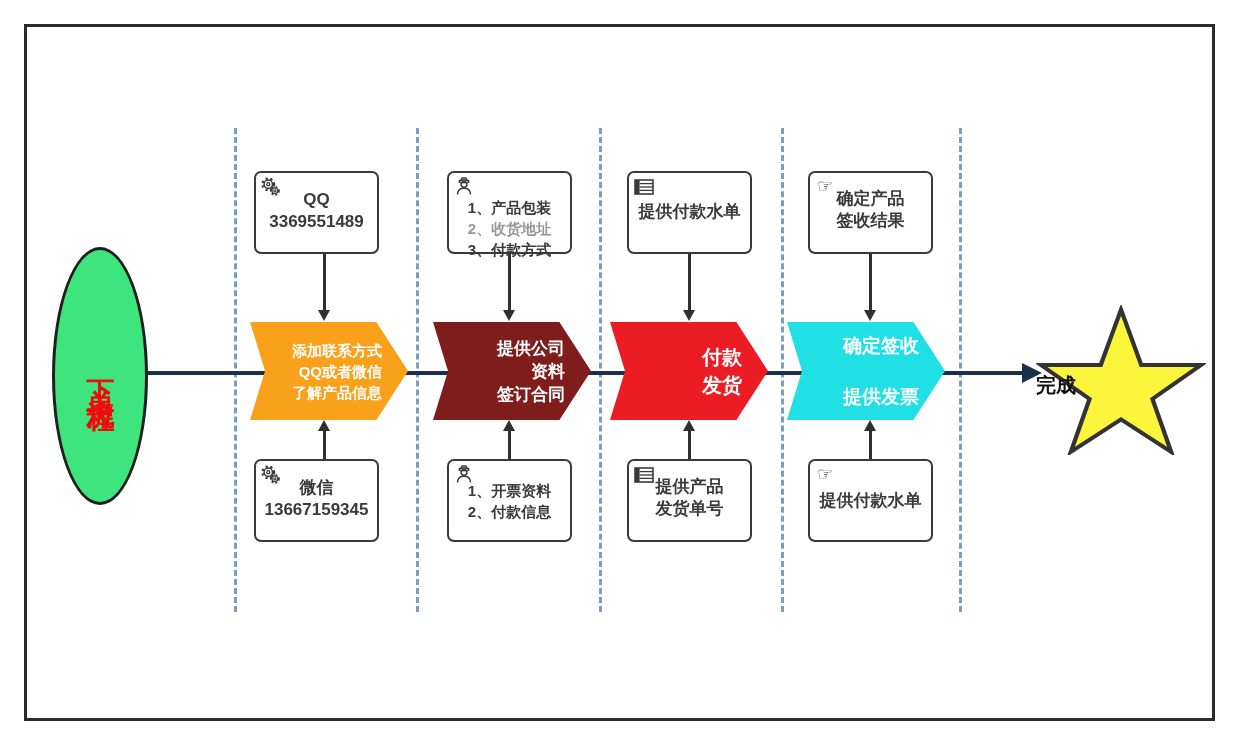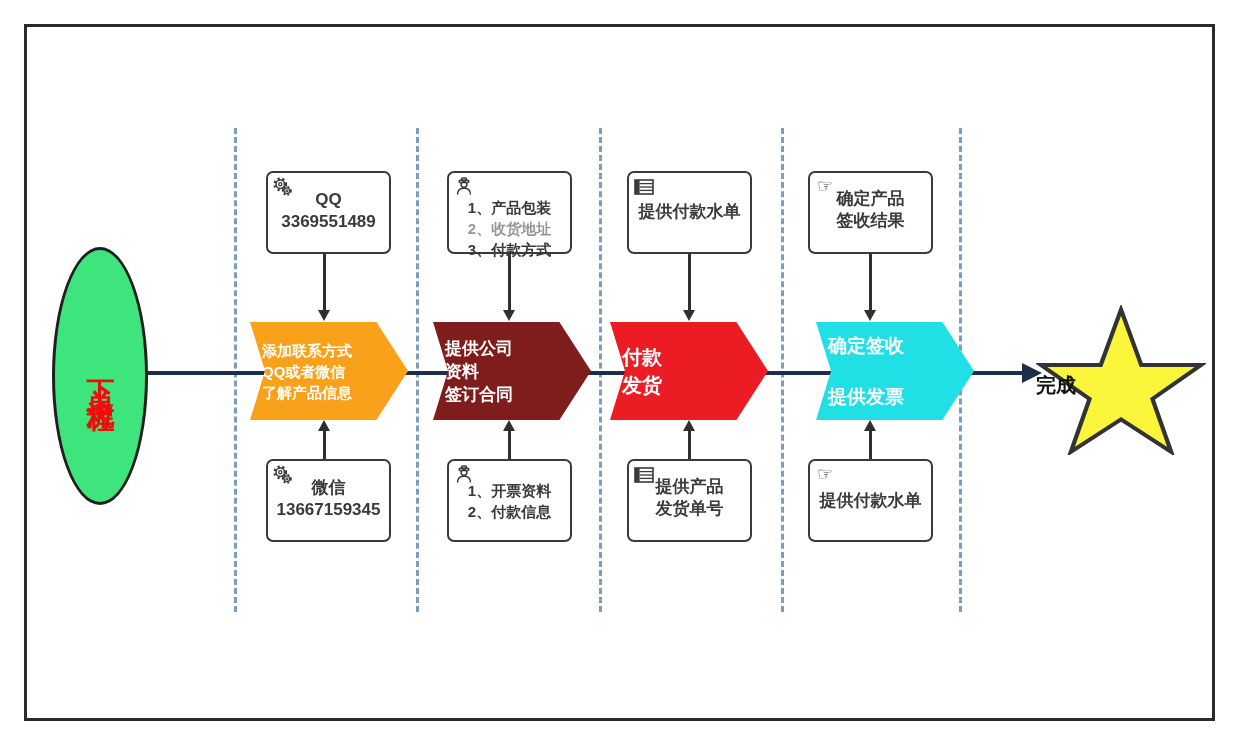--- a/index.html
+++ b/index.html
@@ -18,35 +18,35 @@
             border-bottom:10px solid transparent;border-left:20px solid #1c2f49;z-index:1;}
 
   
   .start{left:52px;top:247px;width:90px;height:252px;border:3px solid #1f1f1f;border-radius:50%;
          background:#3de57c;z-index:2;display:flex;align-items:center;justify-content:center;}
   .start .vtxt{writing-mode:vertical-rl;text-orientation:upright;color:#f10c0c;font-weight:bold;
          font-size:28px;letter-spacing:9px;line-height:1;}
 
   
   .chev{top:322px;width:158px;height:98px;z-index:2;display:flex;flex-direction:column;
-        align-items:flex-start;justify-content:center;color:#fff;font-weight:bold;text-align:center;
+        align-items:flex-end;justify-content:center;color:#fff;font-weight:bold;text-align:center;
         clip-path:polygon(0% 0%,80% 0%,100% 50%,80% 100%,0% 100%,9.5% 50%);
         padding:0 26px 0 12px;box-sizing:border-box;}
   .chev.c0{left:250px;background:#f9a11b;font-size:15px;line-height:21px;}
   .chev.c1{left:433px;background:#7f1d1d;font-size:17px;line-height:23px;}
   .chev.c2{left:610px;background:#eb1c24;font-size:20px;line-height:28px;}
-  .chev.c3{left:816px;background:#20e0e6;font-size:19px;line-height:27px;gap:24px;}
+  .chev.c3{left:787px;background:#20e0e6;font-size:19px;line-height:27px;gap:24px;}
 
   
   .note{width:125px;height:83px;background:#fff;border:2.5px solid #3a3a3a;border-radius:7px;
         z-index:2;box-sizing:border-box;display:flex;flex-direction:column;align-items:center;
         color:#3a3a3a;font-weight:bold;text-align:center;}
   .note .ic{position:absolute;left:5px;top:4px;width:20px;height:20px;}
   .row-top{top:171px;} .row-bot{top:459px;}
-  .bx0{left:266px}.bx1{left:447px}.bx2{left:627px}.bx3{left:808px}
+  .bx0{left:254px}.bx1{left:447px}.bx2{left:627px}.bx3{left:808px}
   .note .ln{font-size:15px;line-height:21px;}
   .note .big{font-size:17px;line-height:22px;}
   .note .muted{color:#979797;}
   .pt16{padding-top:16px}.pt6{padding-top:24px}.pt24{padding-top:28px}.pt14{padding-top:15px}
   .pt18{padding-top:19px}.pt26{padding-top:29px}
   .handglyph{font-size:18px;line-height:18px;font-weight:normal;color:#3a3a3a;}
 
   
   .vline{width:2.5px;background:#2f2f2f;z-index:1;}
   .head-down{width:0;height:0;border-left:6.5px solid transparent;border-right:6.5px solid transparent;

